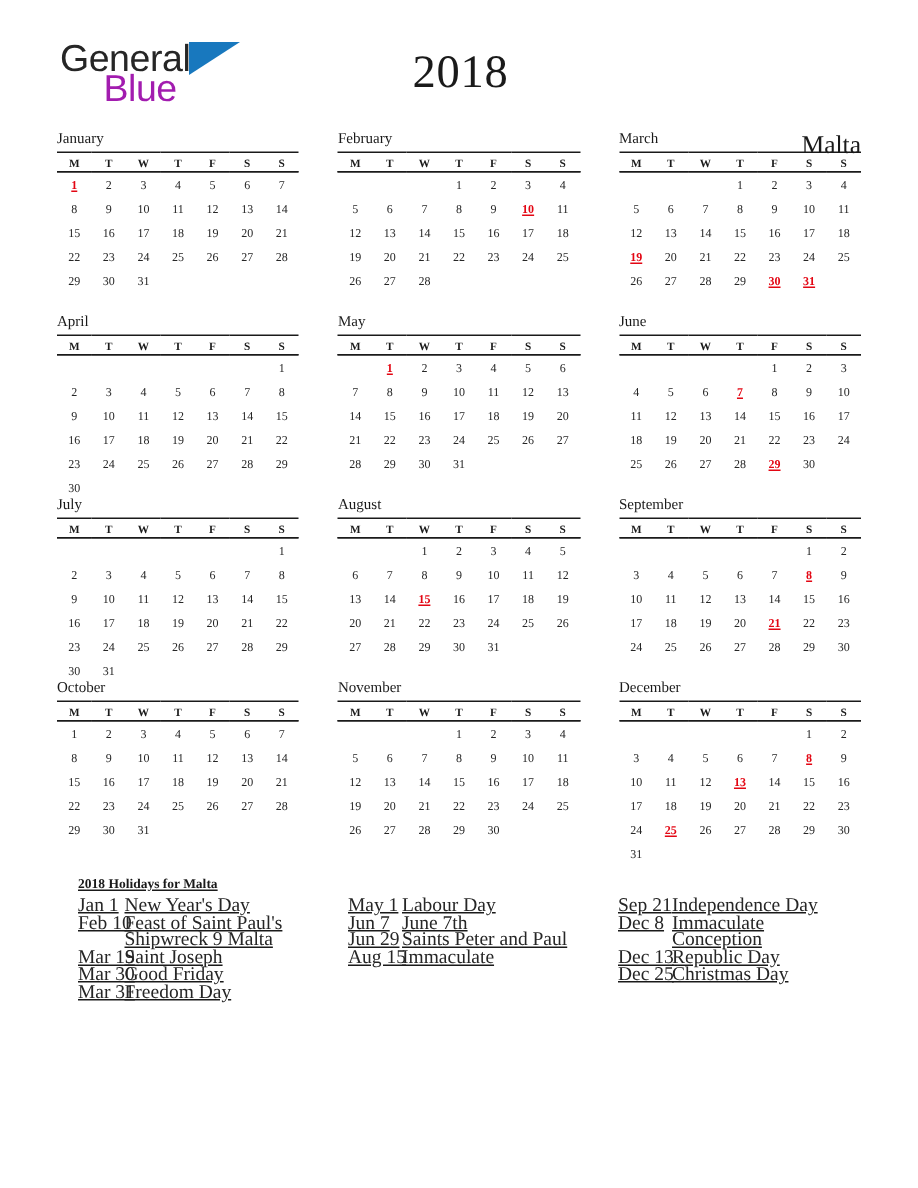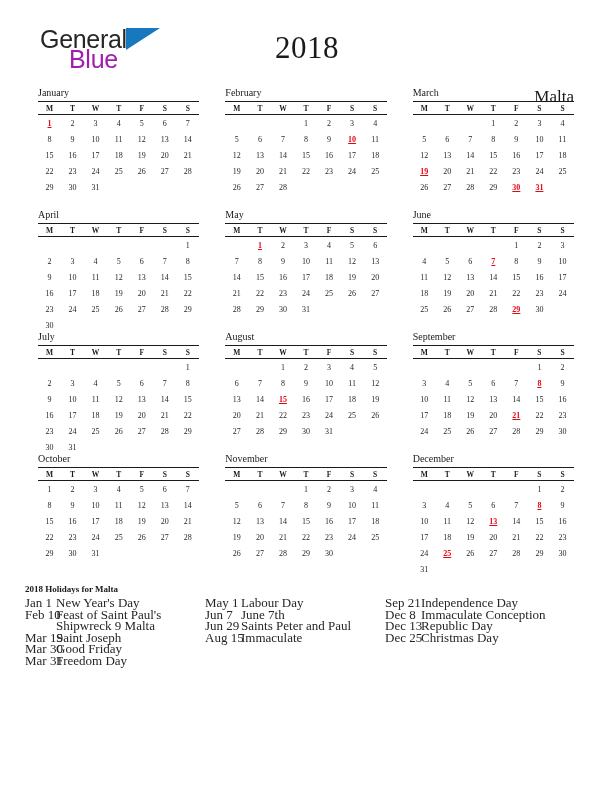--- a/index.html
+++ b/index.html
@@ -133,21 +133,22 @@
     color: #e30613;
     font-weight: bold;
     text-decoration: underline;
   }
   table.cal tbody td.empty {
     color: transparent;
   }
 
   
   .holidays {
-    margin: 10px 40px 0 25px;
+    margin: 10px 40px 0 52px;
+    text-decoration: underline;
   }
   .holidays-title {
     font-size: 9px;
     font-weight: bold;
     color: #1a1a1a;
     margin-bottom: 3px;
     font-family: "Liberation Serif", "DejaVu Serif", serif;
   }
   .holiday-cols {
     display: grid;

